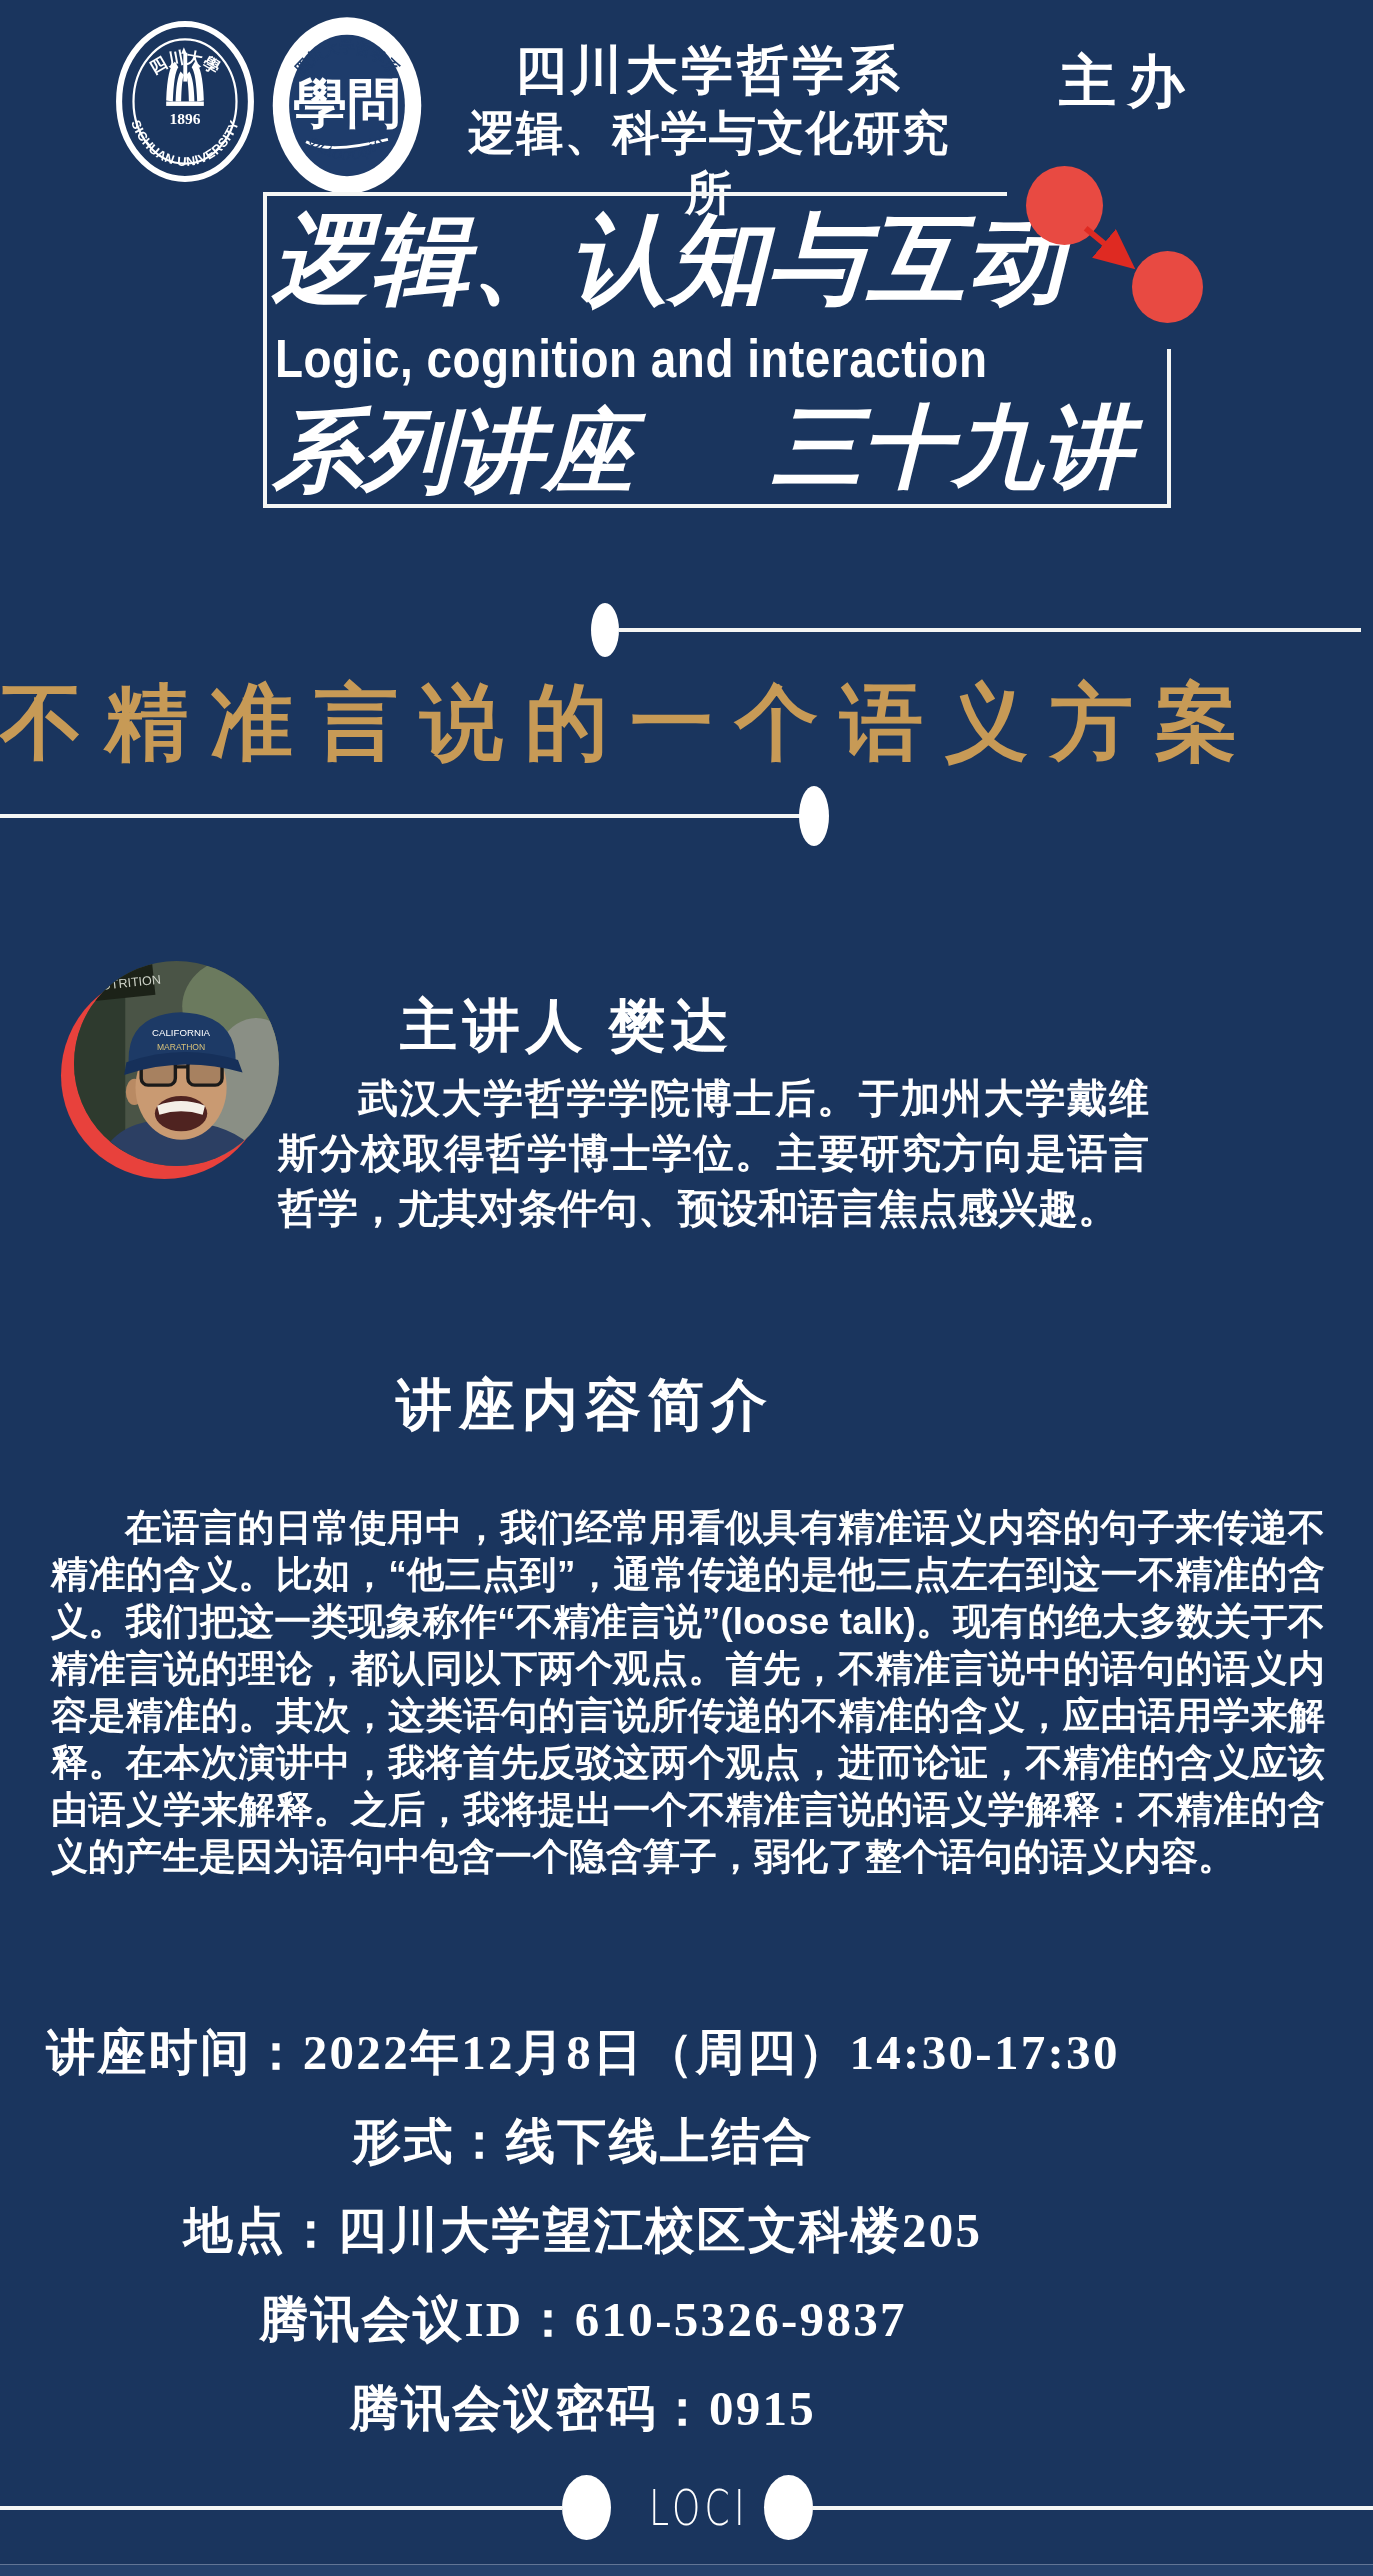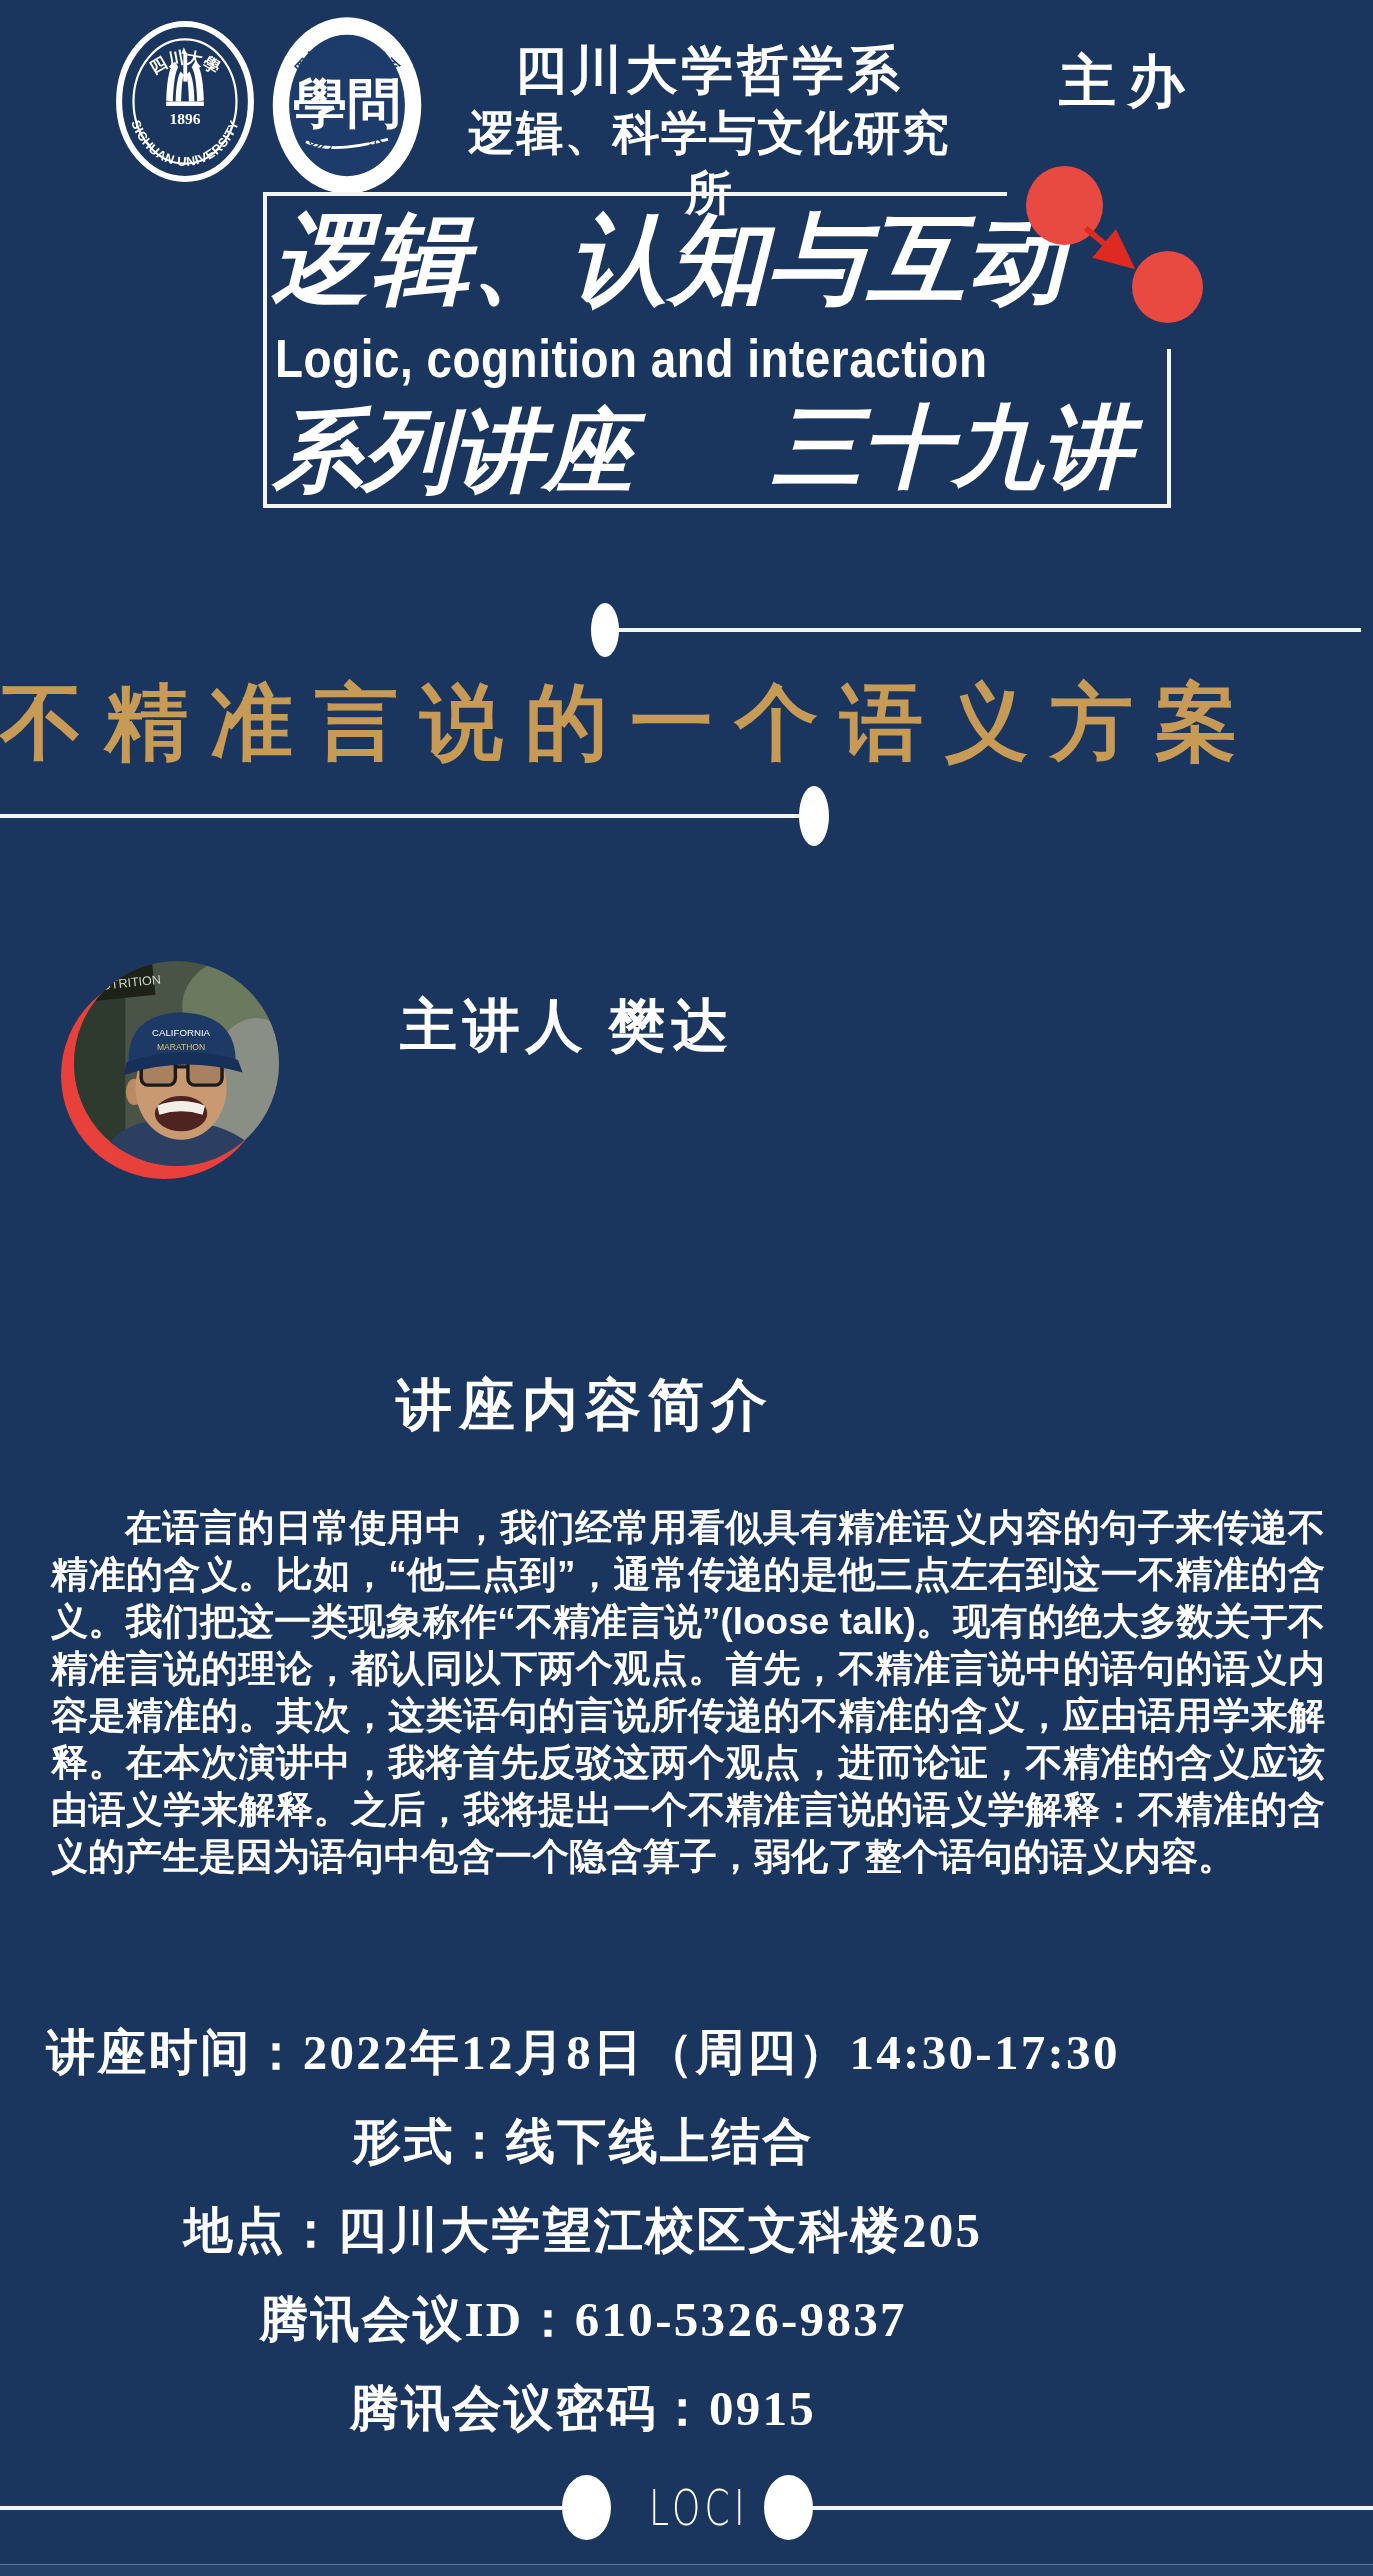--- a/index.html
+++ b/index.html
@@ -150,20 +150,21 @@
         <rect x="200" y="172" width="60" height="46" rx="12"></rect>
       </g>
       <line x1="178" y1="186" x2="200" y2="186" stroke="#1a1a1a" stroke-width="6"></line>
       <path d="M96 180 q-4 -86 92 -90 q96 4 96 86 l-6 10 q-88 -28 -176 2 z" fill="#1d3a66"></path>
       <path d="M92 178 q96 -34 196 -4 l8 22 q-104 -30 -208 4 z" fill="#16305a"></path>
       <text x="188" y="132" text-anchor="middle" font-size="17" fill="#ffffff" font-family="Liberation Sans,sans-serif">CALIFORNIA</text>
       <text x="188" y="156" text-anchor="middle" font-size="15" fill="#d8c27a" font-family="Liberation Sans,sans-serif">MARATHON</text>
     </svg>
   </div>
   <div class="speaker-name">主讲人 樊达</div>
+  <div class="bio">武汉大学哲学学院博士后。于加州大学戴维斯分校取得哲学博士学位。主要研究方向是语言哲学，尤其对条件句、预设和语言焦点感兴趣。</div>
 
   <div class="abs-head">讲座内容简介</div>
   <div class="abs-body">在语言的日常使用中，我们经常用看似具有精准语义内容的句子来传递不精准的含义。比如，“他三点到”，通常传递的是他三点左右到这一不精准的含义。我们把这一类现象称作“不精准言说”(loose talk)。现有的绝大多数关于不精准言说的理论，都认同以下两个观点。首先，不精准言说中的语句的语义内容是精准的。其次，这类语句的言说所传递的不精准的含义，应由语用学来解释。在本次演讲中，我将首先反驳这两个观点，进而论证，不精准的含义应该由语义学来解释。之后，我将提出一个不精准言说的语义学解释：不精准的含义的产生是因为语句中包含一个隐含算子，弱化了整个语句的语义内容。</div>
 
   <div class="details">
     <div>讲座时间：2022年12月8日（周四）14:30-17:30</div>
     <div>形式：线下线上结合</div>
     <div>地点：四川大学望江校区文科楼205</div>
     <div>腾讯会议ID：610-5326-9837</div>
     <div>腾讯会议密码：0915</div>

